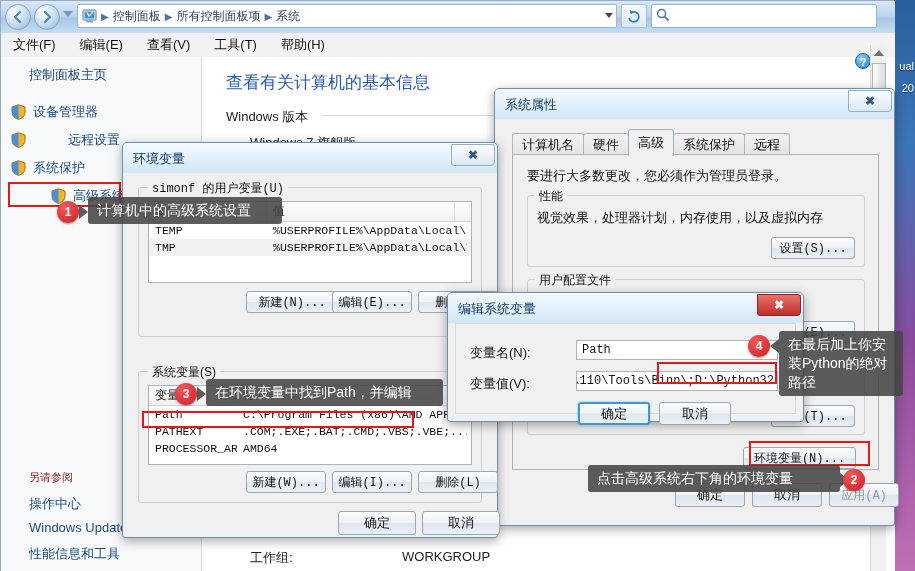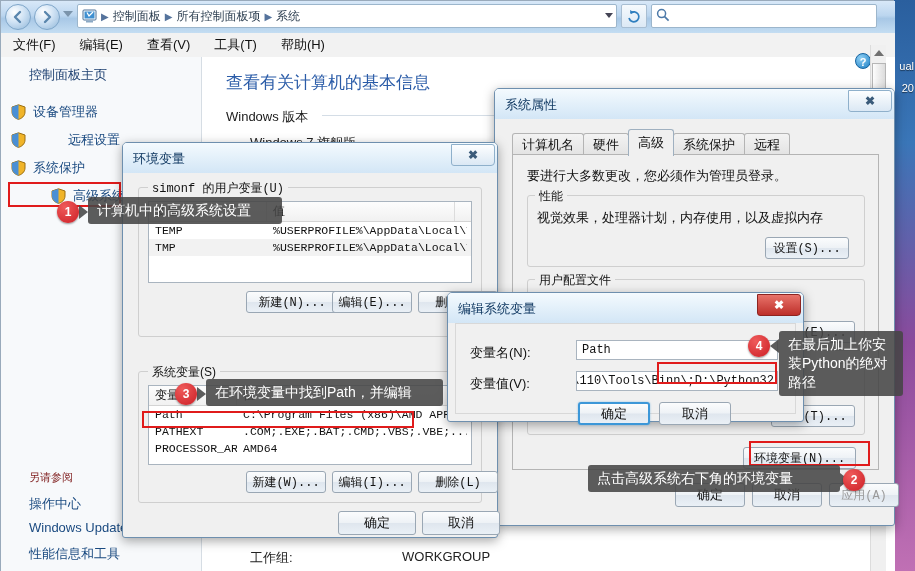--- a/index.html
+++ b/index.html
@@ -292,21 +292,21 @@
       <div class="tab">系统保护</div>
       <div class="tab">远程</div>
     </div>
 
     <div class="tabpanel" style="left:10px;top:35px;width:367px;height:316px;">
       <div class="lab cn" style="left:14px;top:12px;">要进行大多数更改，您必须作为管理员登录。</div>
 
       <div class="grp" style="left:14px;top:40px;width:338px;height:72px;"></div>
       <div class="grp-cap cn" style="left:22px;top:33px;">性能</div>
       <div class="lab cn" style="left:24px;top:54px;">视觉效果，处理器计划，内存使用，以及虚拟内存</div>
-      <div class="btn" style="left:252px;top:82px;width:84px;height:22px;">设置(S)...</div>
+      <div class="btn" style="left:258px;top:82px;width:84px;height:22px;">设置(S)...</div>
 
       <div class="grp" style="left:14px;top:124px;width:338px;height:72px;"></div>
       <div class="grp-cap cn" style="left:22px;top:117px;">用户配置文件</div>
       <div class="lab cn" style="left:24px;top:138px;">与你登录有关的桌面设置</div>
       <div class="btn" style="left:258px;top:166px;width:84px;height:22px;">设置(E)...</div>
 
       <div class="grp" style="left:14px;top:208px;width:338px;height:72px;"></div>
       <div class="grp-cap cn" style="left:22px;top:201px;">启动和故障恢复</div>
       <div class="lab cn" style="left:24px;top:222px;">系统启动、系统故障和调试信息</div>
       <div class="btn" style="left:258px;top:250px;width:84px;height:22px;">设置(T)...</div>

